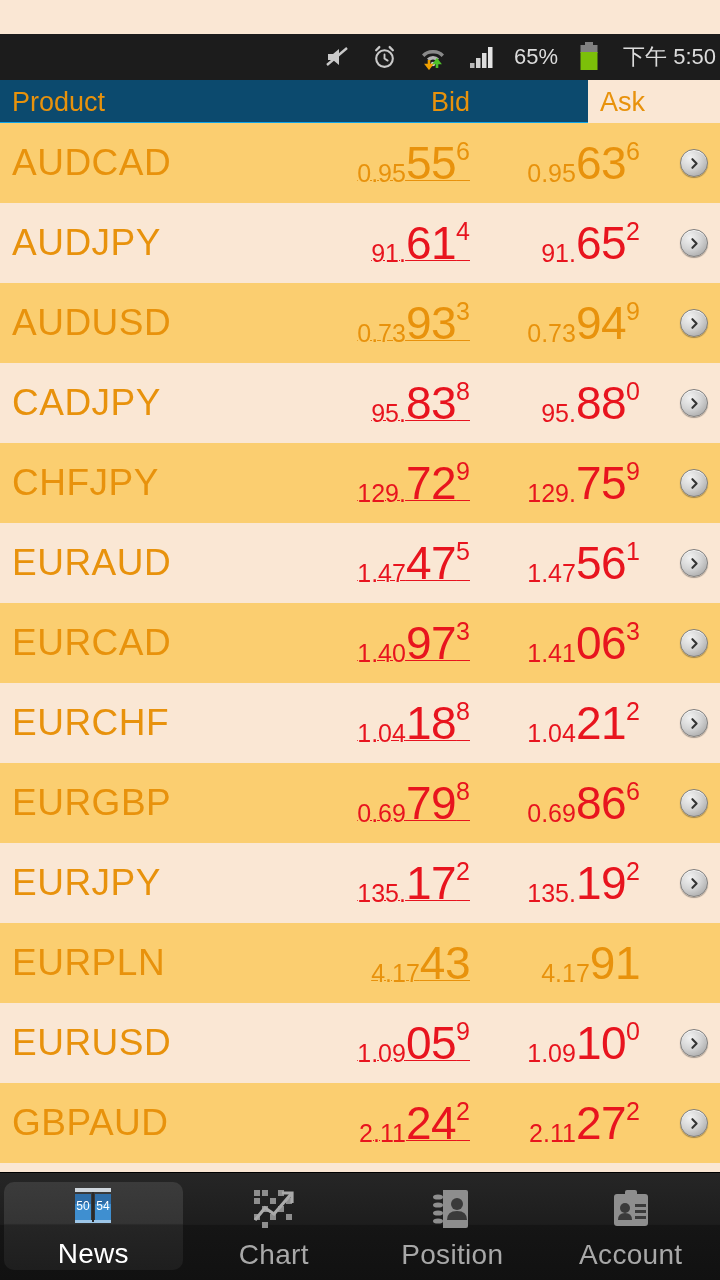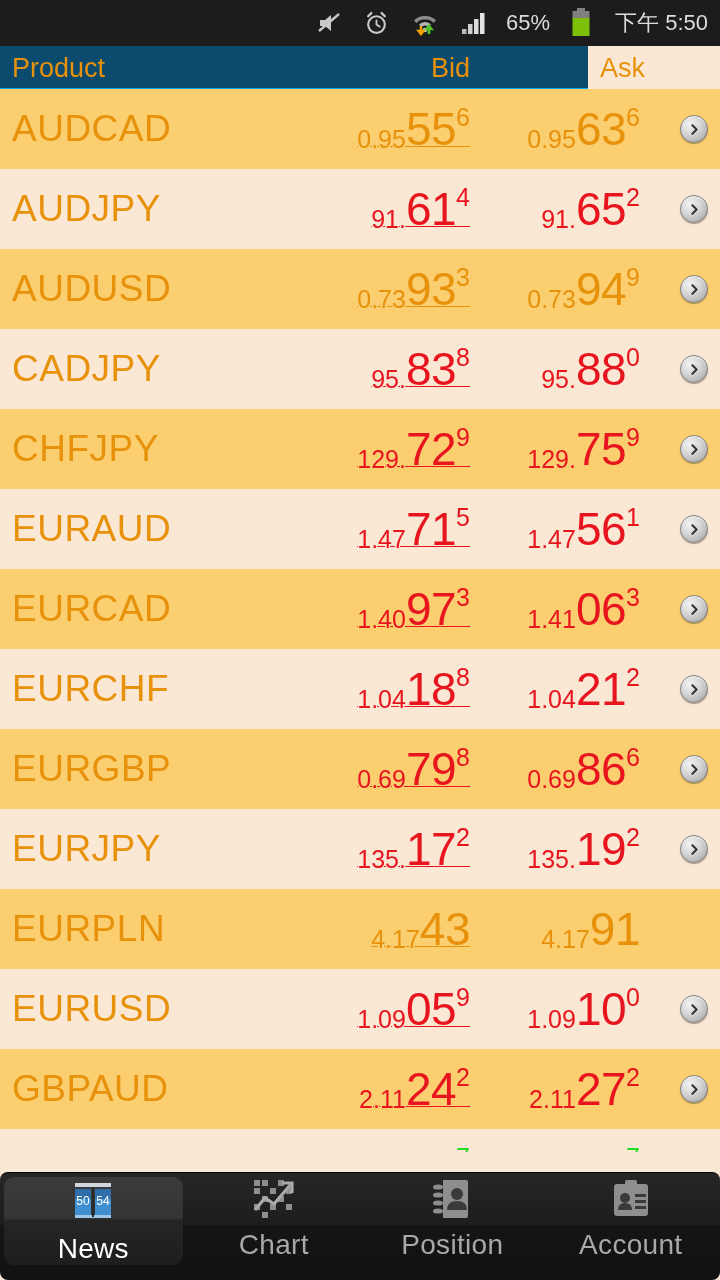--- a/index.html
+++ b/index.html
@@ -9,22 +9,23 @@
     background:#fae7d4;
     overflow:hidden;
     position:relative;
   }
 
   
   #status-bar {
     height:46px; width:720px;
     background:#1c1c1c;
     display:flex; align-items:center; justify-content:flex-end;
-    padding-right:12px;
+    padding-right:4px;
     gap:8px;
+    margin-top:34px;
   }
   #status-bar .sb-icon { display:flex; align-items:center; justify-content:center; margin-left:13px; }
   #status-bar .sb-text {
     color:#dcdcdc; font-size:22px; letter-spacing:0px;
   }
   #battery-pct { margin-left:9px; font-size:22px; color:#dcdcdc; }
   #clock { margin-left:16px; font-size:28px; color:#e8e8e8; font-weight:300; }
 
   
   #col-header {
@@ -86,23 +87,22 @@
     box-shadow:0 1px 1px rgba(0,0,0,.35), inset 0 1px 0 rgba(255,255,255,.85);
     display:flex; align-items:center; justify-content:center;
   }
   .row-arrow svg { display:block; }
 
   
   #bottom-nav {
     position:absolute; left:0; bottom:0;
     width:720px; height:108px;
     background:linear-gradient(180deg,#262626 0%,#1d1d1d 48%,#151515 49%,#111 100%);
-    display:flex; align-items:flex-start;
+    display:flex; align-items:center;
     border-top:1px solid #000;
-    border-radius:8px;
   }
   .nav-item {
     flex:1; display:flex; flex-direction:column;
     align-items:center; justify-content:center;
     gap:4px; position:relative;
   }
   .nav-item .nav-icon { height:52px; display:flex; align-items:center; justify-content:center; }
   .nav-item .nav-label { font-size:28px; color:#a8a8a8; letter-spacing:0.3px; }
   .nav-item.active {
     background:linear-gradient(180deg,#3b3b3b 0%,#343434 47%,#252525 49%,#1e1e1e 100%);
@@ -215,21 +215,21 @@
       <div class="price bid down"><span class="pre">129.</span><span class="main">72</span><span class="sup">9</span></div>
       <div class="price ask down"><span class="pre">129.</span><span class="main">75</span><span class="sup">9</span></div>
       <span class="row-arrow">
         <svg width="15" height="15" viewBox="0 0 15 15">
           <path d="M5.4 3.2 L9.6 7.5 L5.4 11.8" fill="none" stroke="#333" stroke-width="2.1" stroke-linecap="round" stroke-linejoin="round"></path>
         </svg>
       </span>
     </div>
     <div class="quote-row even">
       <span class="symbol">EURAUD</span>
-      <div class="price bid down"><span class="pre">1.47</span><span class="main">71</span><span class="sup">5</span></div>
+      <div class="price bid down"><span class="pre">1.47</span><span class="main">47</span><span class="sup">5</span></div>
       <div class="price ask down"><span class="pre">1.47</span><span class="main">56</span><span class="sup">1</span></div>
       <span class="row-arrow">
         <svg width="15" height="15" viewBox="0 0 15 15">
           <path d="M5.4 3.2 L9.6 7.5 L5.4 11.8" fill="none" stroke="#333" stroke-width="2.1" stroke-linecap="round" stroke-linejoin="round"></path>
         </svg>
       </span>
     </div>
     <div class="quote-row odd">
       <span class="symbol">EURCAD</span>
       <div class="price bid down"><span class="pre">1.40</span><span class="main">97</span><span class="sup">3</span></div>

